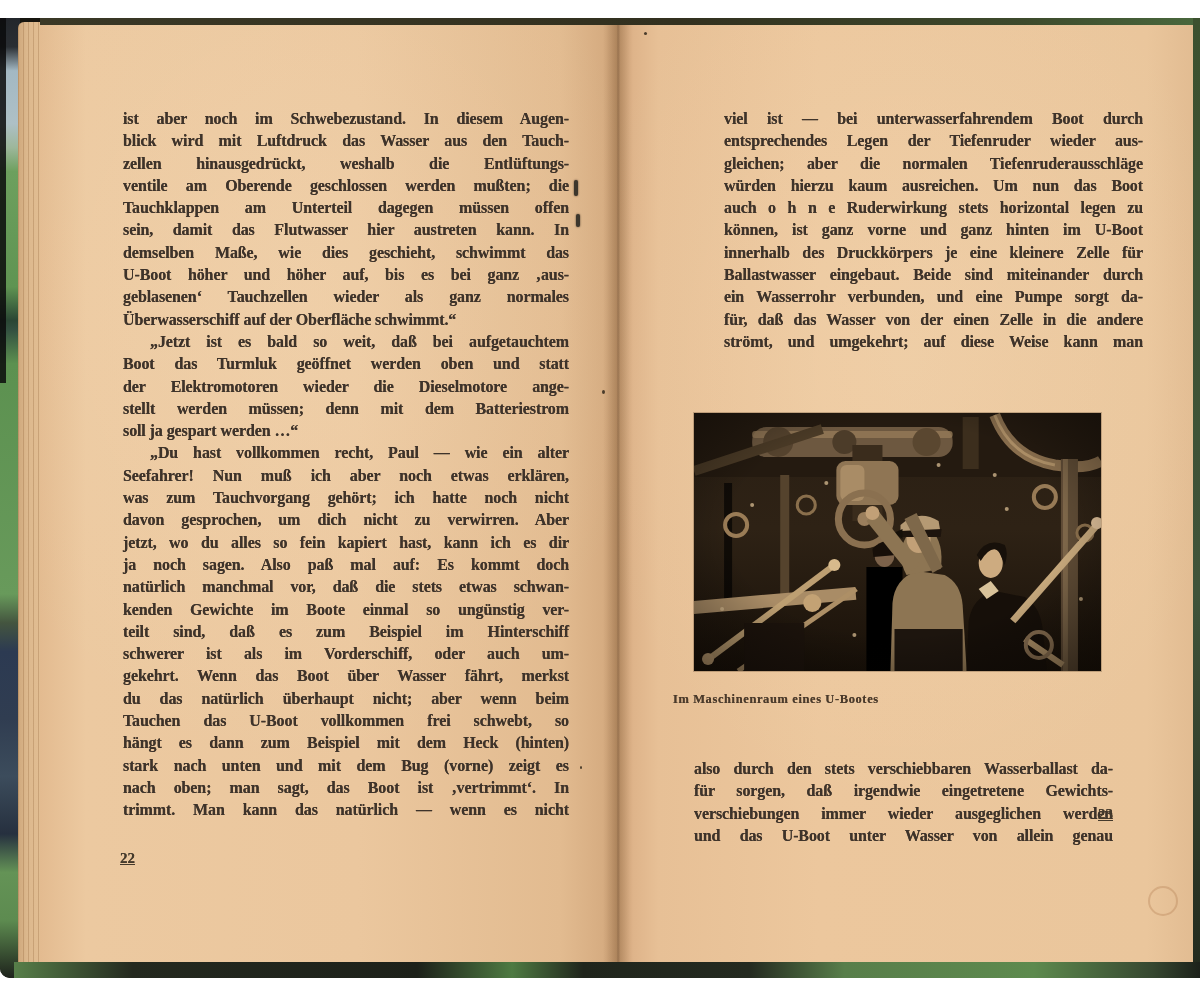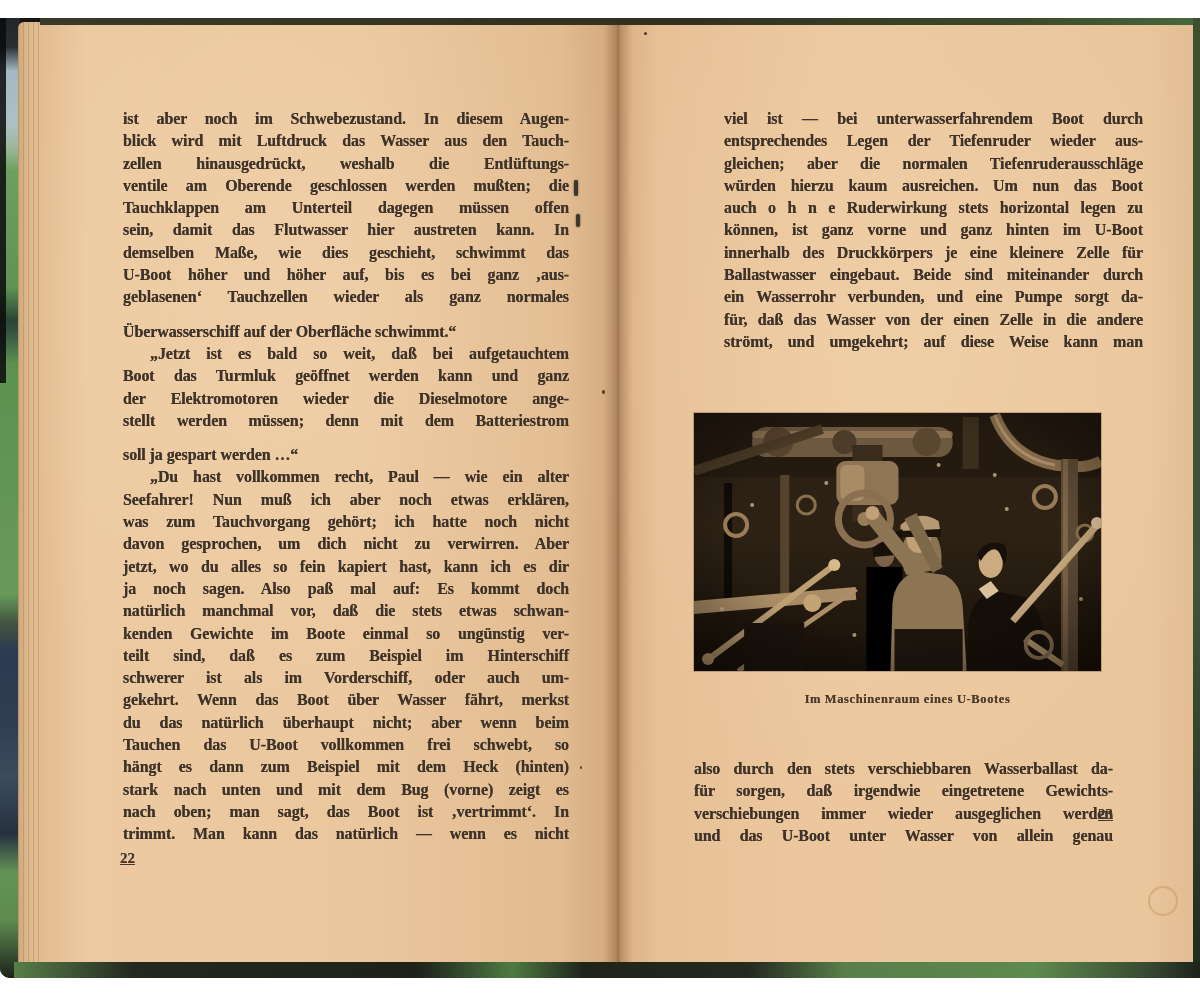--- a/index.html
+++ b/index.html
@@ -55,30 +55,30 @@
     box-shadow:0 0 2px rgba(40,30,20,.8);}
   .speck{position:absolute;border-radius:50%;background:#4a3c2b;}
   .stain{position:absolute;width:26px;height:26px;border-radius:50%;
     border:2px solid rgba(160,100,55,.25);}
 
   
   .textblock{position:absolute;color:#3e332a;
     font:700 16px/22.3px "Liberation Serif",serif;
     text-shadow:0 0 .5px rgba(62,51,42,.85);letter-spacing:-.1px;}
   .line{text-align:justify;text-align-last:justify;white-space:normal;height:22.3px;}
-  .line.para-end{text-align-last:left;margin-top:12px;}
+  .line.para-end{text-align-last:left;}
   .line.indent{padding-left:27px;}
   .pagenum{position:absolute;color:#453a2c;font:700 15px "Liberation Serif",serif;
     text-shadow:0 0 .4px rgba(69,58,44,.8);text-decoration:underline;}
 
   
   .photo{position:absolute;left:694px;top:413px;width:407px;height:258px;
     box-shadow:0 0 0 1px rgba(60,40,20,.25);}
   .photo svg{display:block;width:100%;height:100%;}
-  .caption{position:absolute;left:704px;top:692px;width:407px;text-align:center;
+  .caption{position:absolute;left:673px;top:692px;width:407px;text-align:left;
     color:#4a3a2b;font:700 12.5px "Liberation Serif",serif;letter-spacing:.6px;
     text-shadow:0 0 .3px rgba(74,58,43,.8);}
 </style>
 </head>
 <body>
 
 <div class="screen">
 
   <div class="book">
     <div class="cover-edge-left"></div>
@@ -107,21 +107,21 @@
       <div class="line">blick wird mit Luftdruck das Wasser aus den Tauch-</div>
       <div class="line">zellen hinausgedrückt, weshalb die Entlüftungs-</div>
       <div class="line">ventile am Oberende geschlossen werden mußten; die</div>
       <div class="line">Tauchklappen am Unterteil dagegen müssen offen</div>
       <div class="line">sein, damit das Flutwasser hier austreten kann. In</div>
       <div class="line">demselben Maße, wie dies geschieht, schwimmt das</div>
       <div class="line">U-Boot höher und höher auf, bis es bei ganz ‚aus-</div>
       <div class="line">geblasenen‘ Tauchzellen wieder als ganz normales</div>
       <div class="line para-end">Überwasserschiff auf der Oberfläche schwimmt.“</div>
       <div class="line indent">„Jetzt ist es bald so weit, daß bei aufgetauchtem</div>
-      <div class="line">Boot das Turmluk geöffnet werden kann und ganz</div>
+      <div class="line">Boot das Turmluk geöffnet werden oben und statt</div>
       <div class="line">der Elektromotoren wieder die Dieselmotore ange-</div>
       <div class="line">stellt werden müssen; denn mit dem Batteriestrom</div>
       <div class="line para-end">soll ja gespart werden …“</div>
       <div class="line indent">„Du hast vollkommen recht, Paul — wie ein alter</div>
       <div class="line">Seefahrer! Nun muß ich aber noch etwas erklären,</div>
       <div class="line">was zum Tauchvorgang gehört; ich hatte noch nicht</div>
       <div class="line">davon gesprochen, um dich nicht zu verwirren. Aber</div>
       <div class="line">jetzt, wo du alles so fein kapiert hast, kann ich es dir</div>
       <div class="line">ja noch sagen. Also paß mal auf: Es kommt doch</div>
       <div class="line">natürlich manchmal vor, daß die stets etwas schwan-</div>

